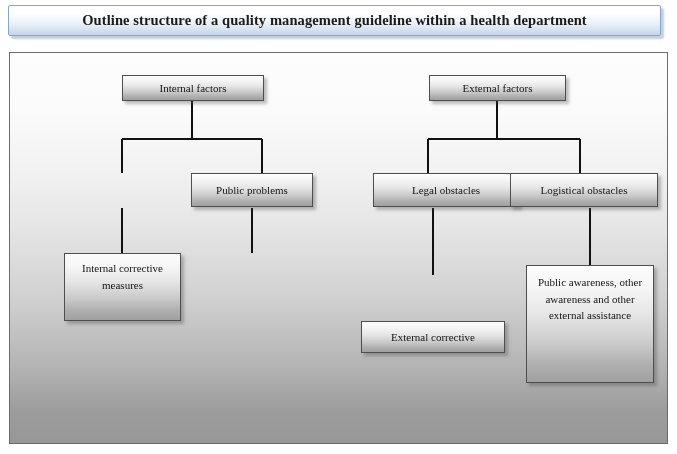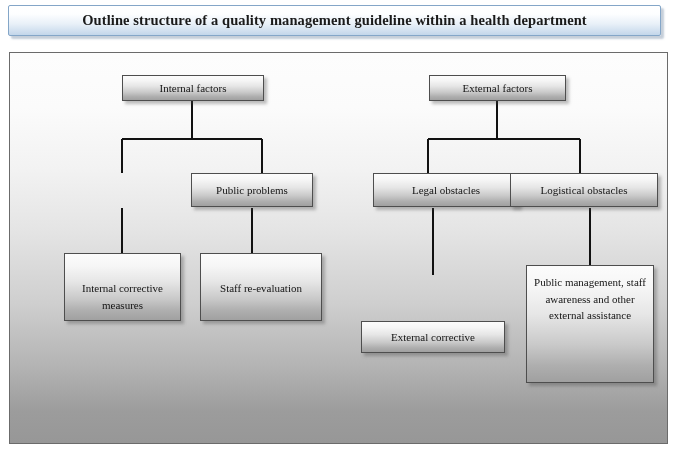--- a/index.html
+++ b/index.html
@@ -105,21 +105,20 @@
     width: 100%;
     padding: 0 4px;
     box-sizing: border-box;
   }
   .node.multiline {
     align-items: flex-start;
     padding-top: 6px;
   }
   .node.multiline .label {
     line-height: 1.55;
-    margin-top: 20px;
   }
   .node.tall {
     align-items: flex-start;
     padding-top: 8px;
   }
   .node.tall .label {
     line-height: 1.5;
   }
 </style>
 </head>
@@ -167,25 +166,22 @@
   </div>
 
   <div class="node" style="left:500px; top:120px; width:148px; height:34px;">
     <span class="label">Logistical obstacles</span>
   </div>
 
   <div class="node multiline" style="left:54px; top:200px; width:117px; height:68px;">
     <span class="label">Internal corrective measures</span>
   </div>
 
-  <div class="node multiline" style="left:190px; top:200px; width:122px; height:68px;">
-    <span class="label">Staff re-evaluation</span>
-  </div>
 
   <div class="node" style="left:351px; top:222px; width:144px; height:32px;margin-top:46px;">
     <span class="label">External corrective</span>
   </div>
 
   <div class="node tall" style="left:516px; top:212px; width:128px; height:118px;">
-    <span class="label">Public management, staff awareness and other external assistance</span>
+    <span class="label">Public awareness, other awareness and other external assistance</span>
   </div>
 
 </div>
 
 </body></html>

